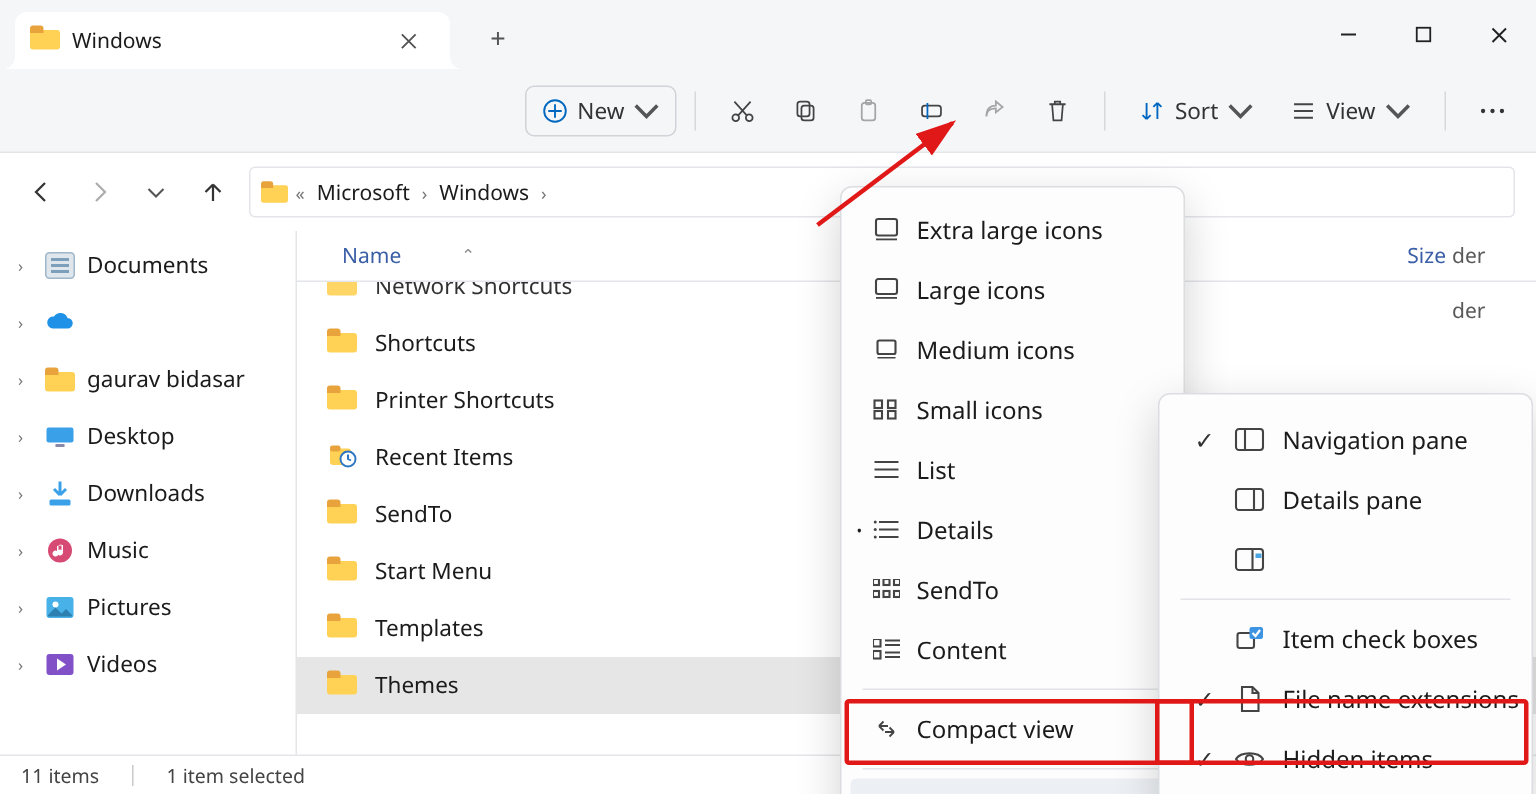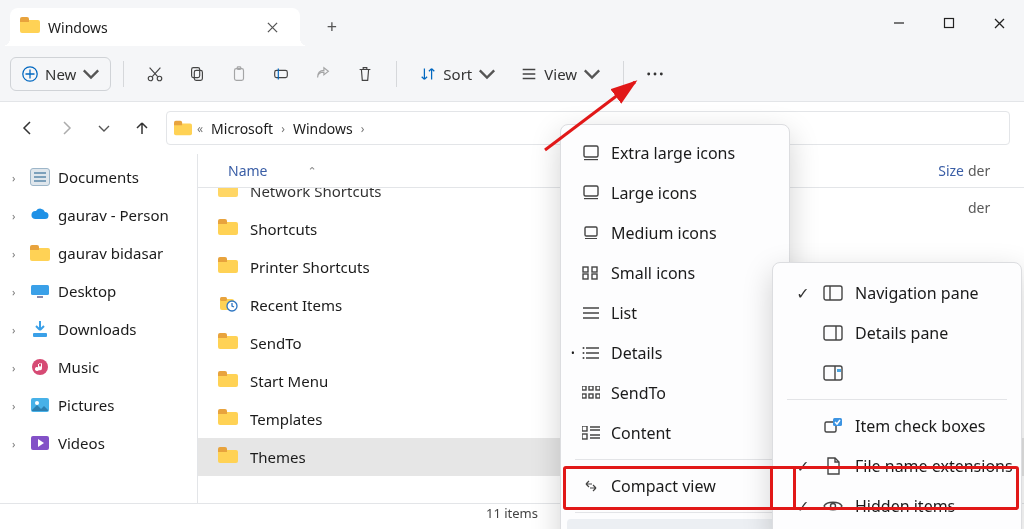--- a/index.html
+++ b/index.html
@@ -26,21 +26,21 @@
   .tab::after { content:""; position:absolute; right:-8px; bottom:0; width:8px; height:8px; background:radial-gradient(circle at 8px 0, transparent 8px, var(--bg-light) 0); }
   .tab::before { content:""; position:absolute; left:-8px; bottom:0; width:8px; height:8px; background:radial-gradient(circle at 0 0, transparent 8px, var(--bg-light) 0); }
   .tab .folder-icon { width:18px; }
   .tab-title { font-size:14px; }
   .tab-close, .tab-new { width:28px; height:28px; display:flex; align-items:center; justify-content:center; border-radius:4px; margin-left:auto; color:#444;}
   .tab-new { margin-left:18px; margin-top:12px; font-size:18px; color:#555;}
   .win-controls { margin-left:auto; display:flex; align-items:center; height:46px; }
   .win-btn { width:50px; height:38px; display:flex; align-items:center; justify-content:center; font-size:11px; }
 
   
-  .toolbar { height:56px; background:var(--bg); display:flex; align-items:center; gap:4px; padding:0 10px; border-bottom:1px solid var(--border); }
+  .toolbar { height:56px; background:var(--bg); display:flex; align-items:center; gap:4px; padding:0 10px; border-bottom:1px solid var(--border);justify-content:flex-end; }
   .tbtn { display:flex; align-items:center; gap:6px; padding:6px 10px; border-radius:6px; color:#333; position:relative;}
   .tbtn.outlined { border:1px solid #d0d3d7; }
   .tbtn svg { width:18px; height:18px; }
   .tsep { width:1px; height:26px; background:#d6d8db; margin:0 8px;}
   .tlabel { font-size:15px; }
   .chev { width:10px; height:10px; }
 
   
   .addr-row { height:52px; display:flex; align-items:center; padding:0 14px; gap:10px; background:var(--bg-light); }
   .nav-arrow { width:28px; height:28px; display:flex; align-items:center; justify-content:center; border-radius:4px; color:#555;}
@@ -57,21 +57,21 @@
   .content { flex:1; display:flex; flex-direction:column; position:relative;}
   .col-head { display:flex; align-items:center; height:34px; border-bottom:1px solid var(--border); padding-left:30px; color:#3a5ea6; font-size:14px;}
   .col-name { width:300px; display:flex; align-items:center; gap:40px;}
   .col-size { margin-left:auto; margin-right:60px; color:#3a5ea6;}
   .folder-list { flex:1; overflow:hidden;}
   .row { display:flex; align-items:center; gap:12px; height:38px; padding-left:20px; font-size:15px;}
   .row.selected { background:var(--selected);}
   .row .r-icon { width:20px;}
 
   
-  .status { height:26px; border-top:1px solid var(--border); display:flex; align-items:center; padding:0 14px; gap:22px; font-size:13px; color:#444;flex-direction:column;}
+  .status { height:26px; border-top:1px solid var(--border); display:flex; align-items:center; padding:0 14px; gap:22px; font-size:13px; color:#444;}
   .status .sep{border-left:1px solid #c9c9c9;height:14px;}
 
   
   .menu { position:absolute; background:#fdfdfe; border:1px solid #dcdde0; border-radius:8px; box-shadow:0 10px 30px rgba(0,0,0,.18); padding:8px 6px; z-index:20;}
   .menu-item { display:flex; align-items:center; gap:14px; height:40px; padding:0 18px 0 44px; font-size:16px; border-radius:4px; position:relative; white-space:nowrap;text-align:center;}
   .menu-item:hover, .menu-item.hovered { background:var(--hover);}
   .menu-item .m-icon { position:absolute; left:14px; width:20px; display:flex; justify-content:center;}
   .menu-item .check { position:absolute; left:-2px; width:20px; color:#333;}
   .menu-item .bullet { position:absolute; left:4px; font-size:10px;}
   .menu-item .sub { position:absolute; right:10px;}
@@ -250,21 +250,20 @@
         </span>
         <span>Documents</span>
       </div>
       <div class="side-item">
         <span class="exp">›</span>
         <span class="s-icon">
           <svg width="20" height="16" viewBox="0 0 20 14">
             <path d="M5 11a4 4 0 0 1 1-8 5 5 0 0 1 9 1 3.5 3.5 0 0 1 0 7H5z" fill="#1f91e6"></path>
           </svg>
         </span>
-        <span>gaurav - Person</span>
       </div>
       <div class="side-item">
         <span class="exp">›</span>
         <span class="s-icon">
           <span class="folder-svg"></span>
         </span>
         <span>gaurav bidasar</span>
       </div>
       <div class="side-item">
         <span class="exp">›</span>

